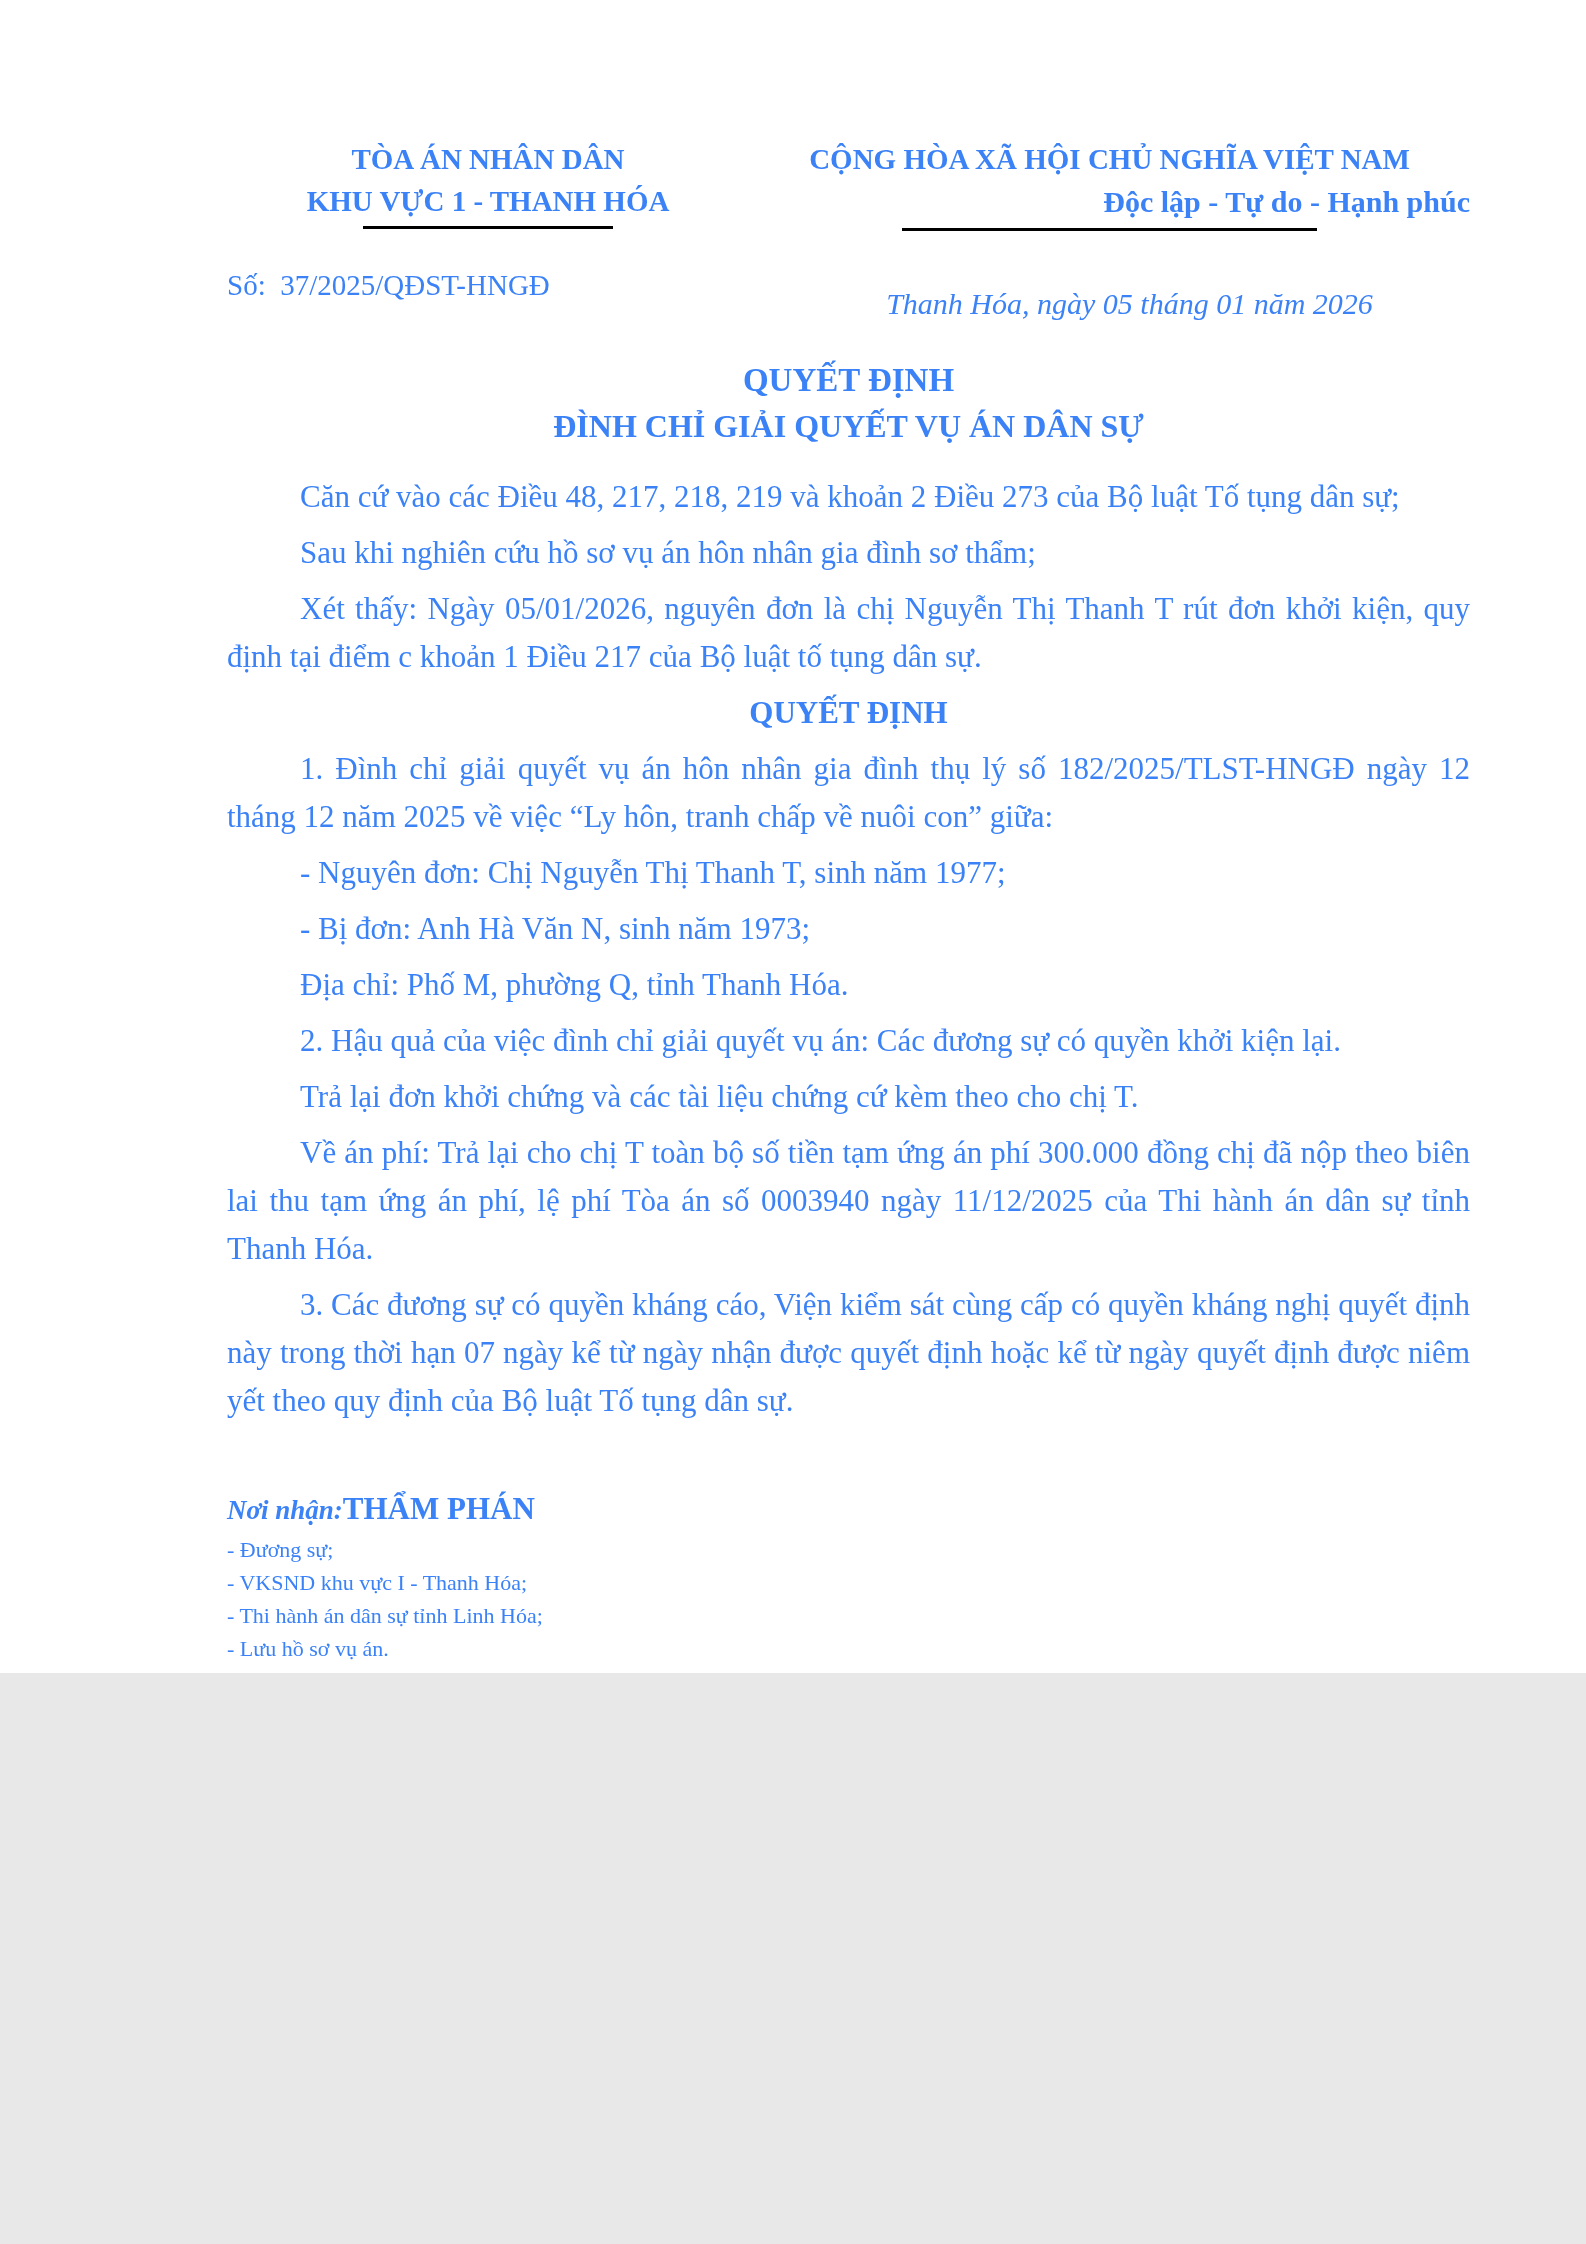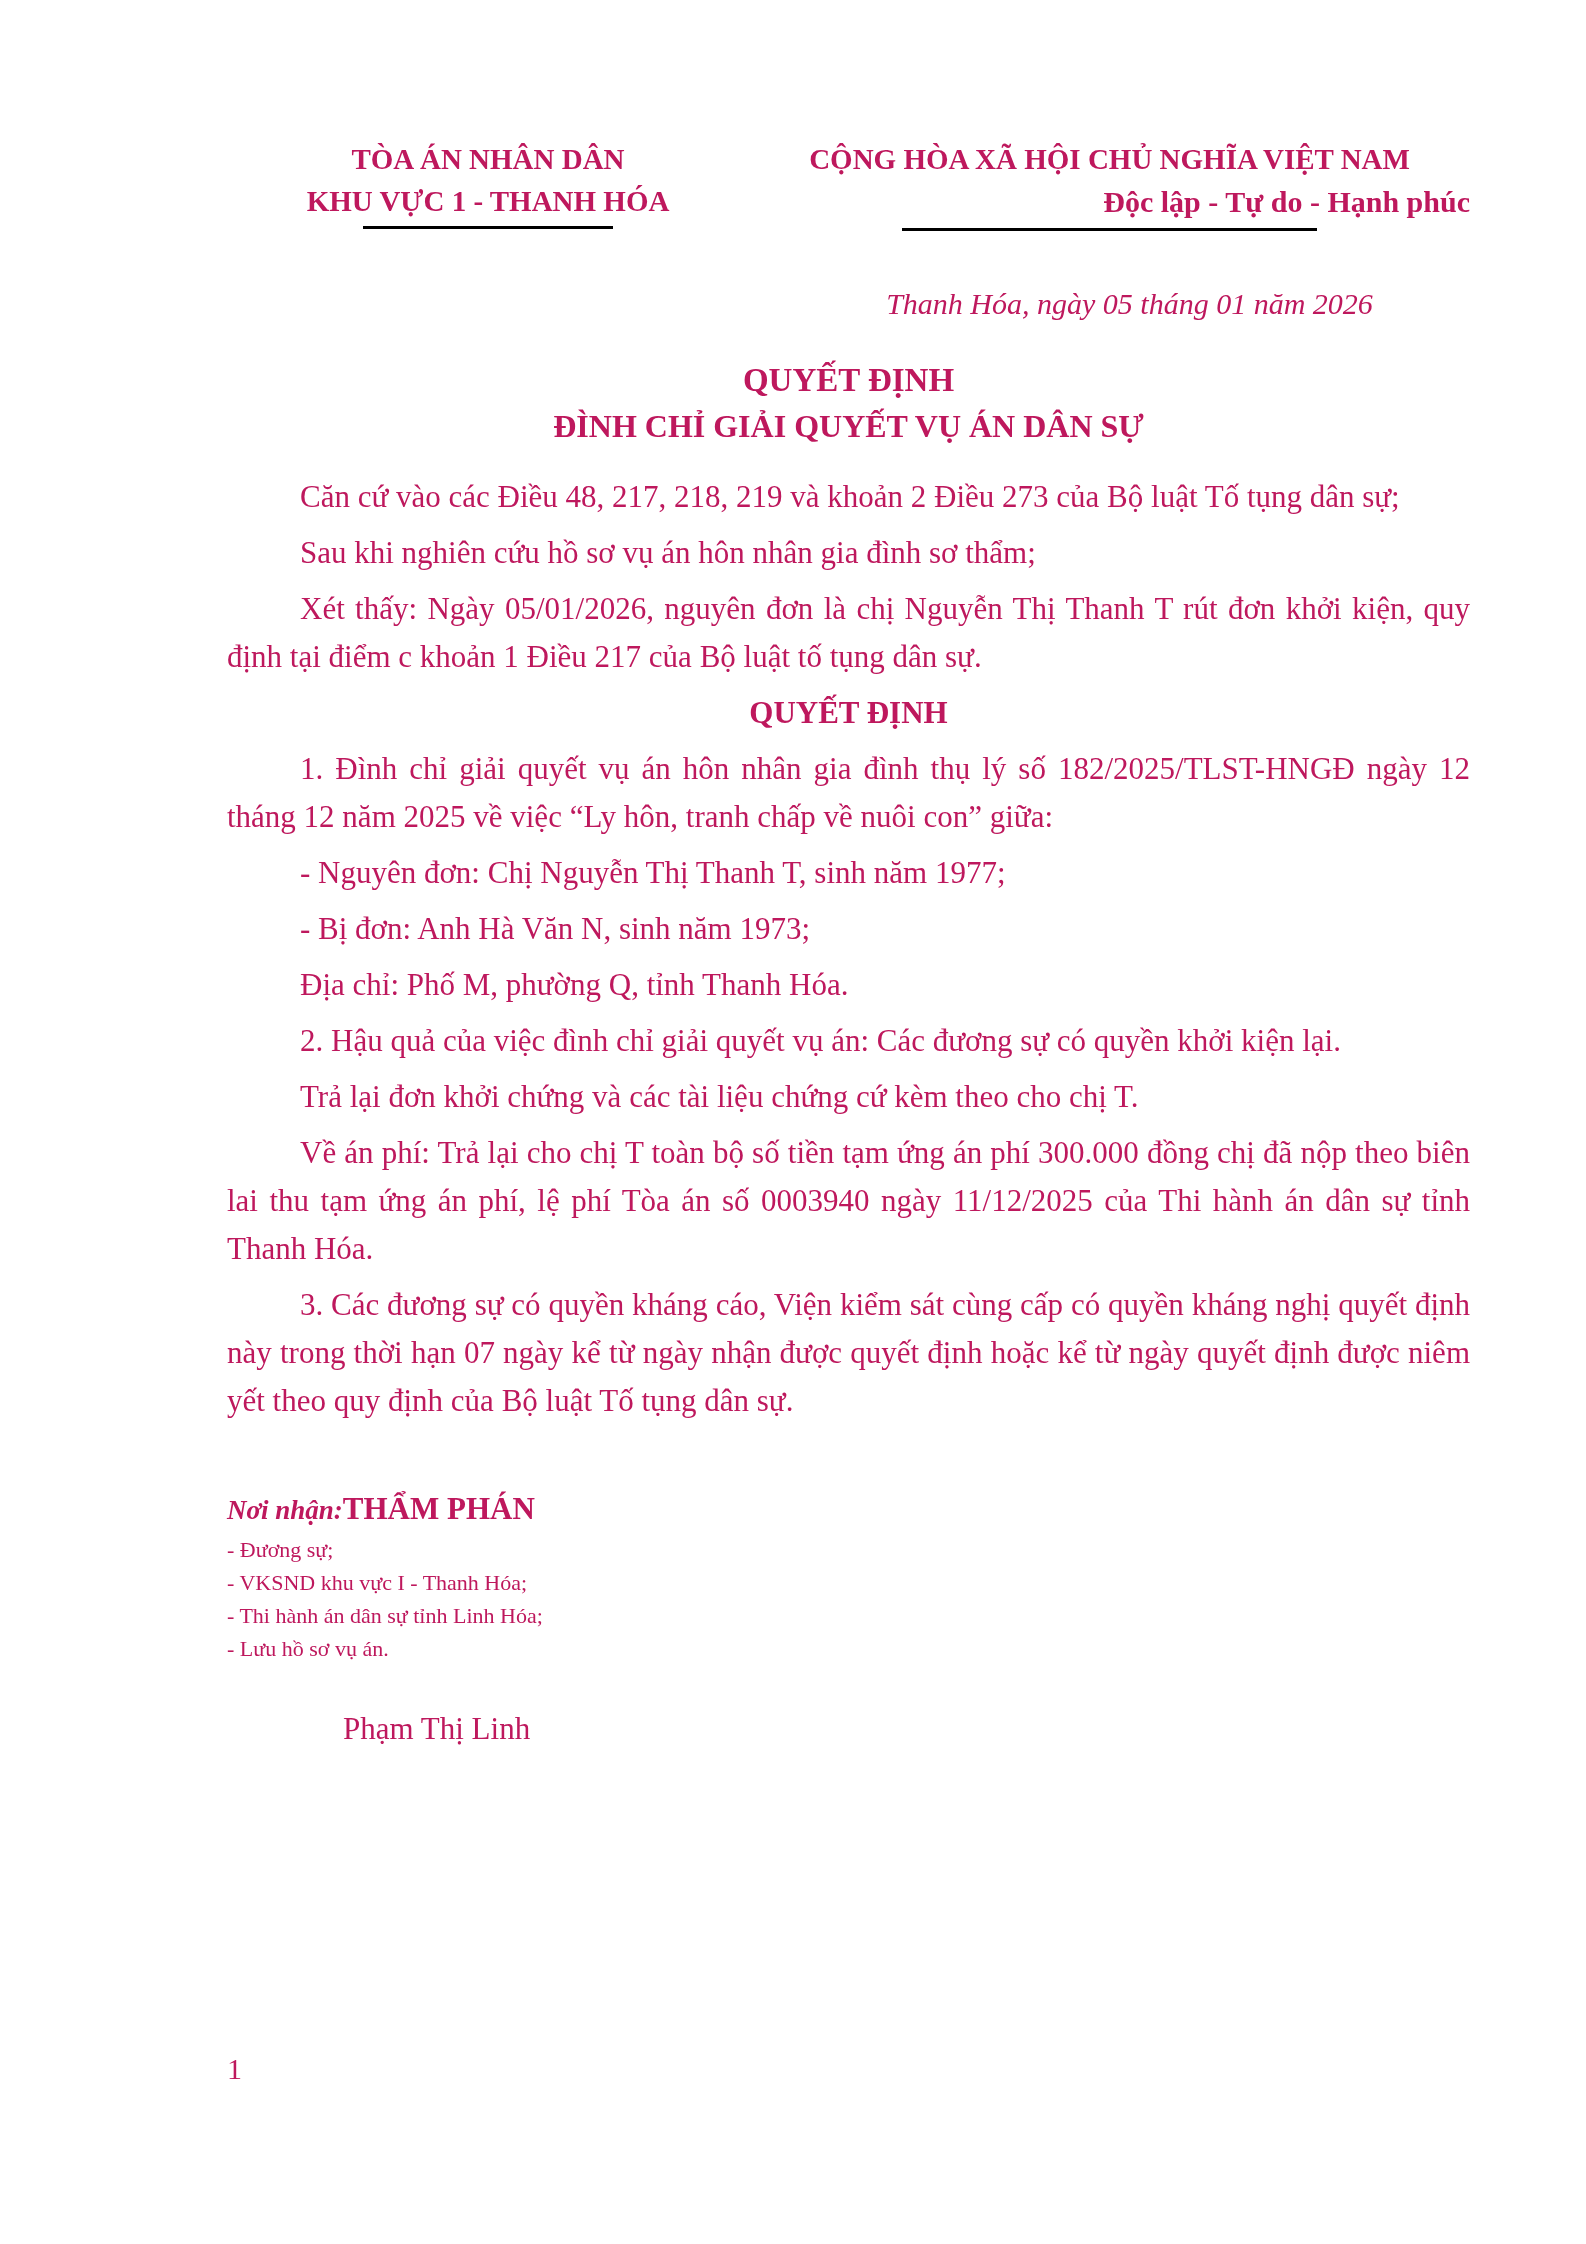--- a/index.html
+++ b/index.html
@@ -1,21 +1,21 @@
 <!DOCTYPE html>
 <html><head>
 <meta charset="utf-8">
 <style>
   html,body{margin:0;padding:0;background:#e8e8e8;}
   .page{
     position:relative;
-    width:1586px;height:2244px;
+    width:1586px;height:1673px;
     margin:0 auto;
     background:#ffffff;
-    color:#be185d;
+    color:#3b82f6;
     font-family:"Liberation Serif","DejaVu Serif",serif;
     box-sizing:border-box;
     padding:138px 116px 0 227px;
     overflow:hidden;
   }
   
   .header{display:flex;width:100%;}
   .header-left{width:42%;text-align:center;}
   .header-right{width:58%;text-align:center;}
   .h-line{font-weight:bold;font-size:29px;line-height:42px;}
@@ -61,20 +61,21 @@
 </head>
 <body>
 
 <div class="page">
 
   <div class="header">
     <div class="header-left">
       <div class="h-line">TÒA ÁN NHÂN DÂN</div>
       <div class="h-line">KHU VỰC 1 - THANH HÓA</div>
       <div class="rule rule-left"></div>
+      <div class="doc-number">Số:  37/2025/QĐST-HNGĐ</div>
     </div>
     <div class="header-right">
       <div class="h-line">CỘNG HÒA XÃ HỘI CHỦ NGHĨA VIỆT NAM</div>
       <div class="h-line-big">Độc lập - Tự do - Hạnh phúc</div>
       <div class="rule rule-right"></div>
       <div class="dateline">Thanh Hóa, ngày 05 tháng 01 năm 2026</div>
     </div>
   </div>
 
   <div class="title-block">

